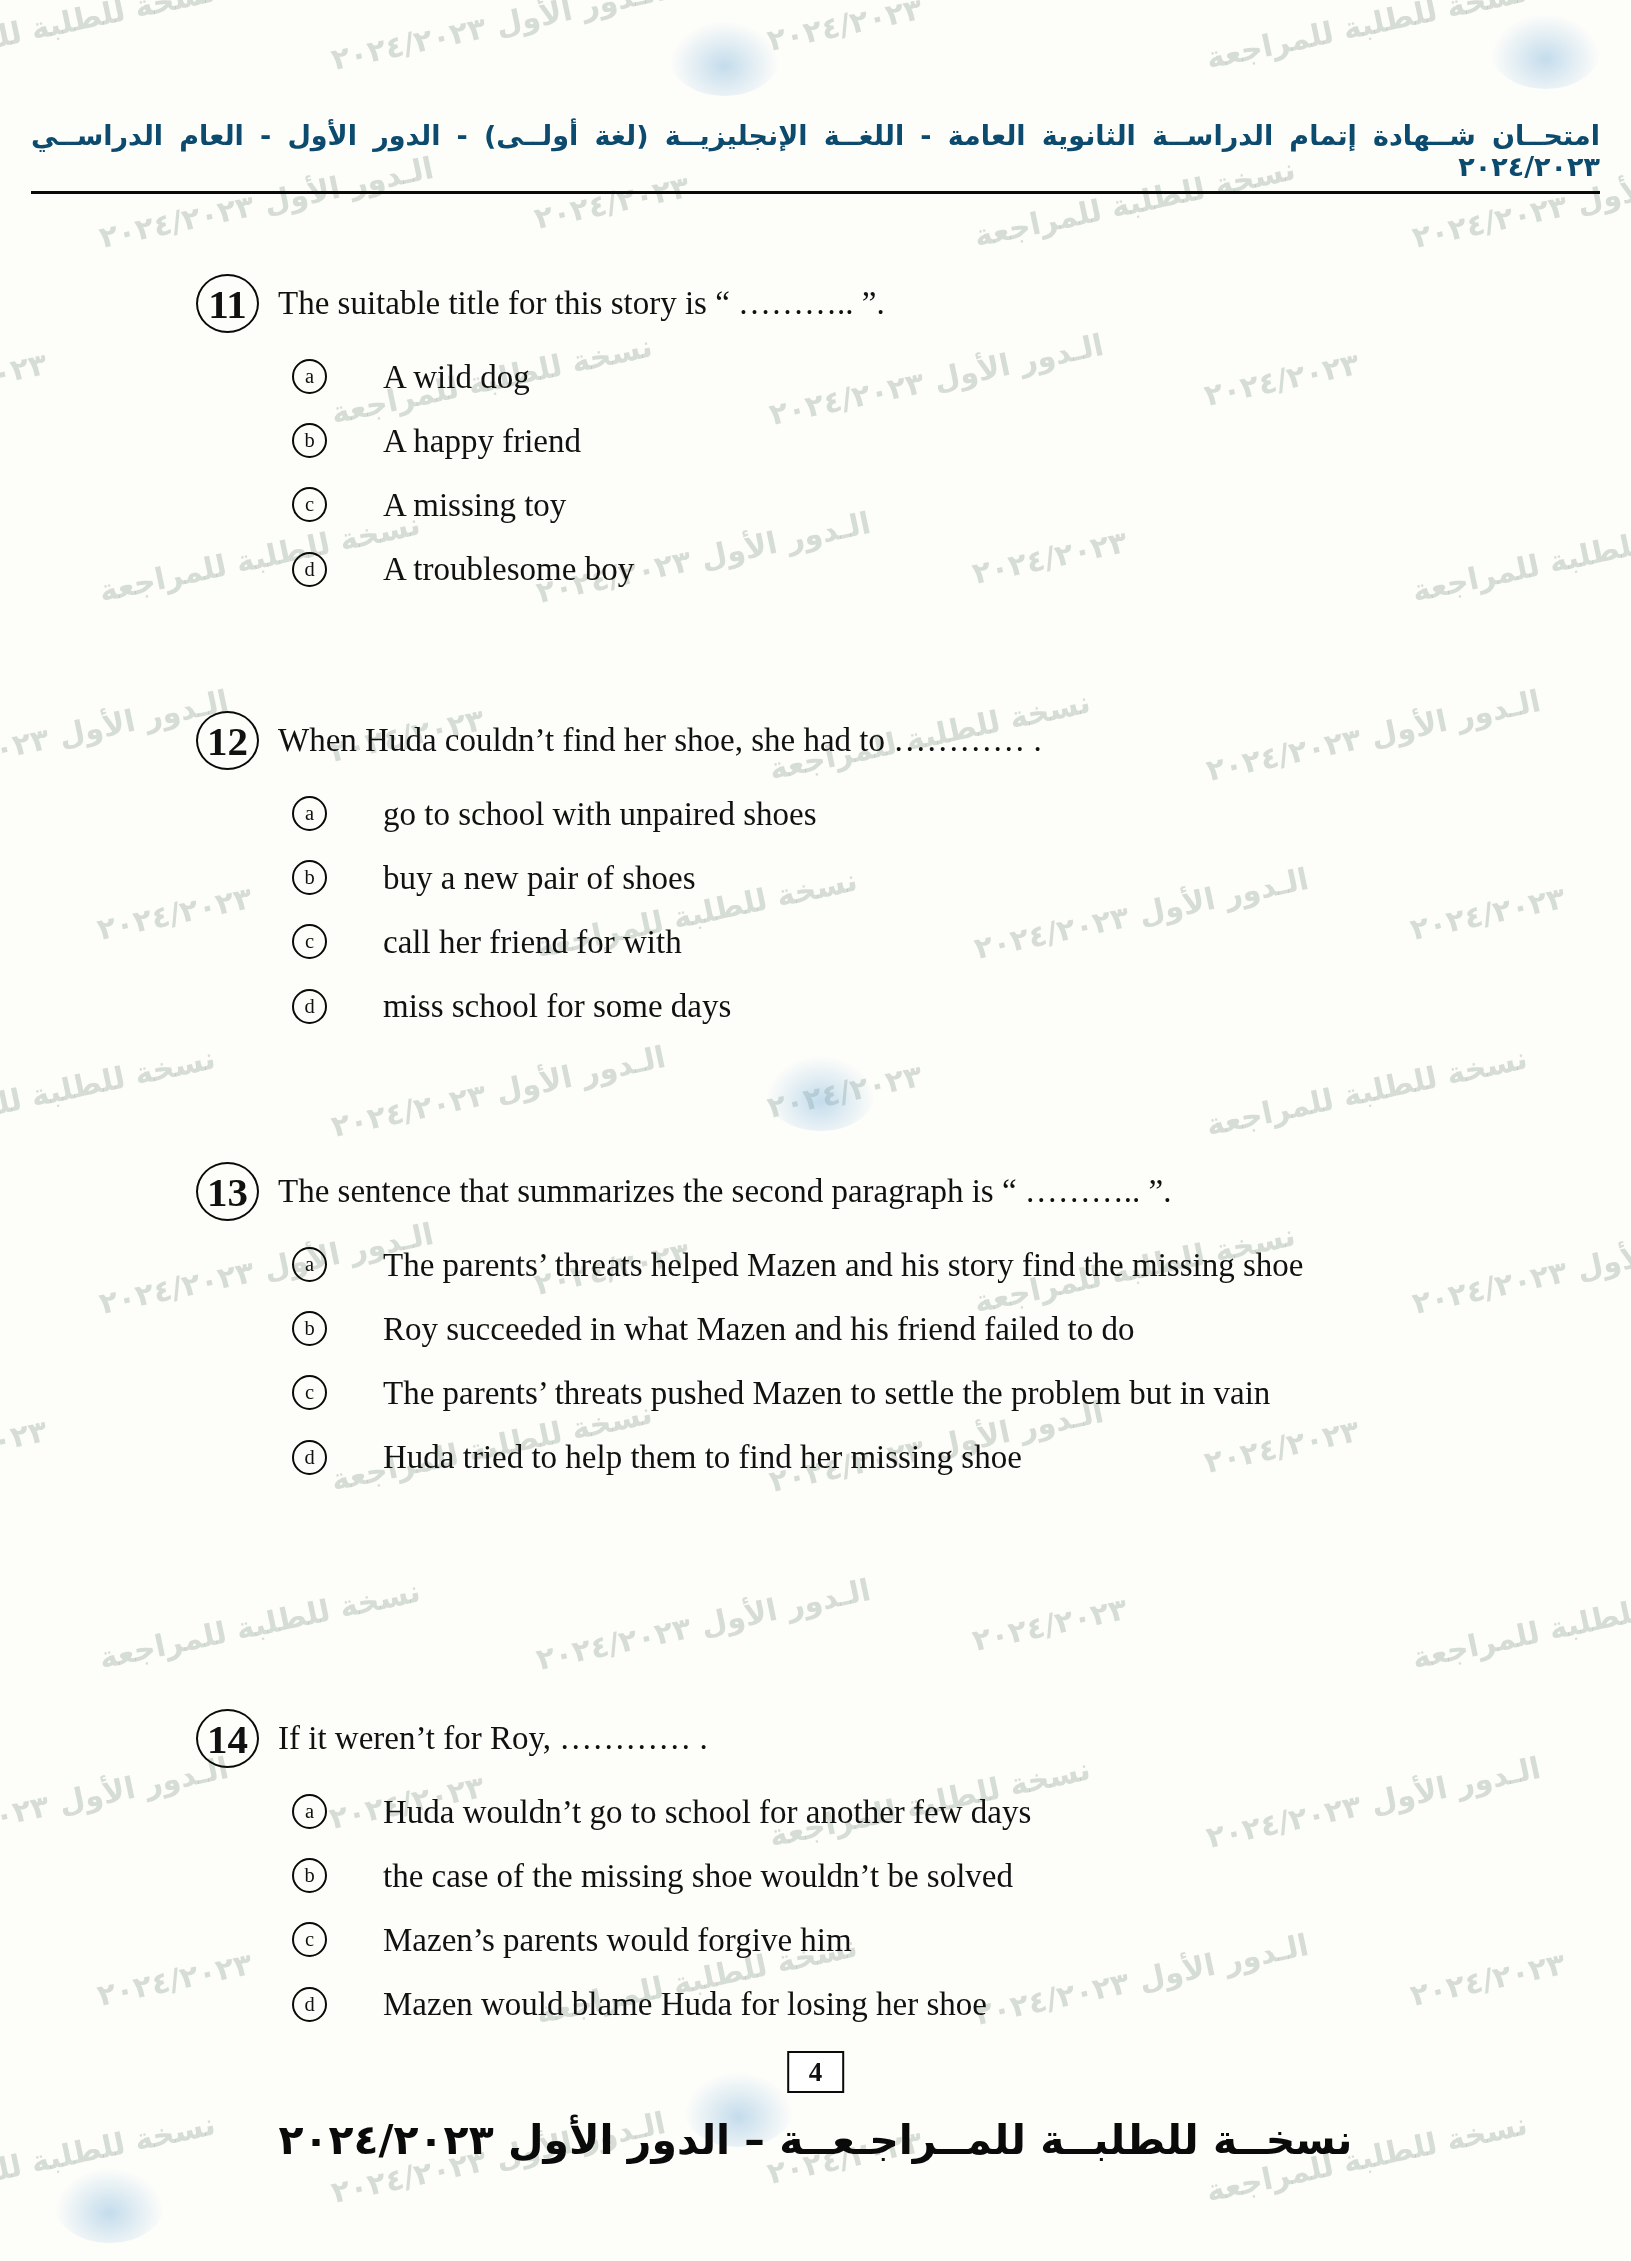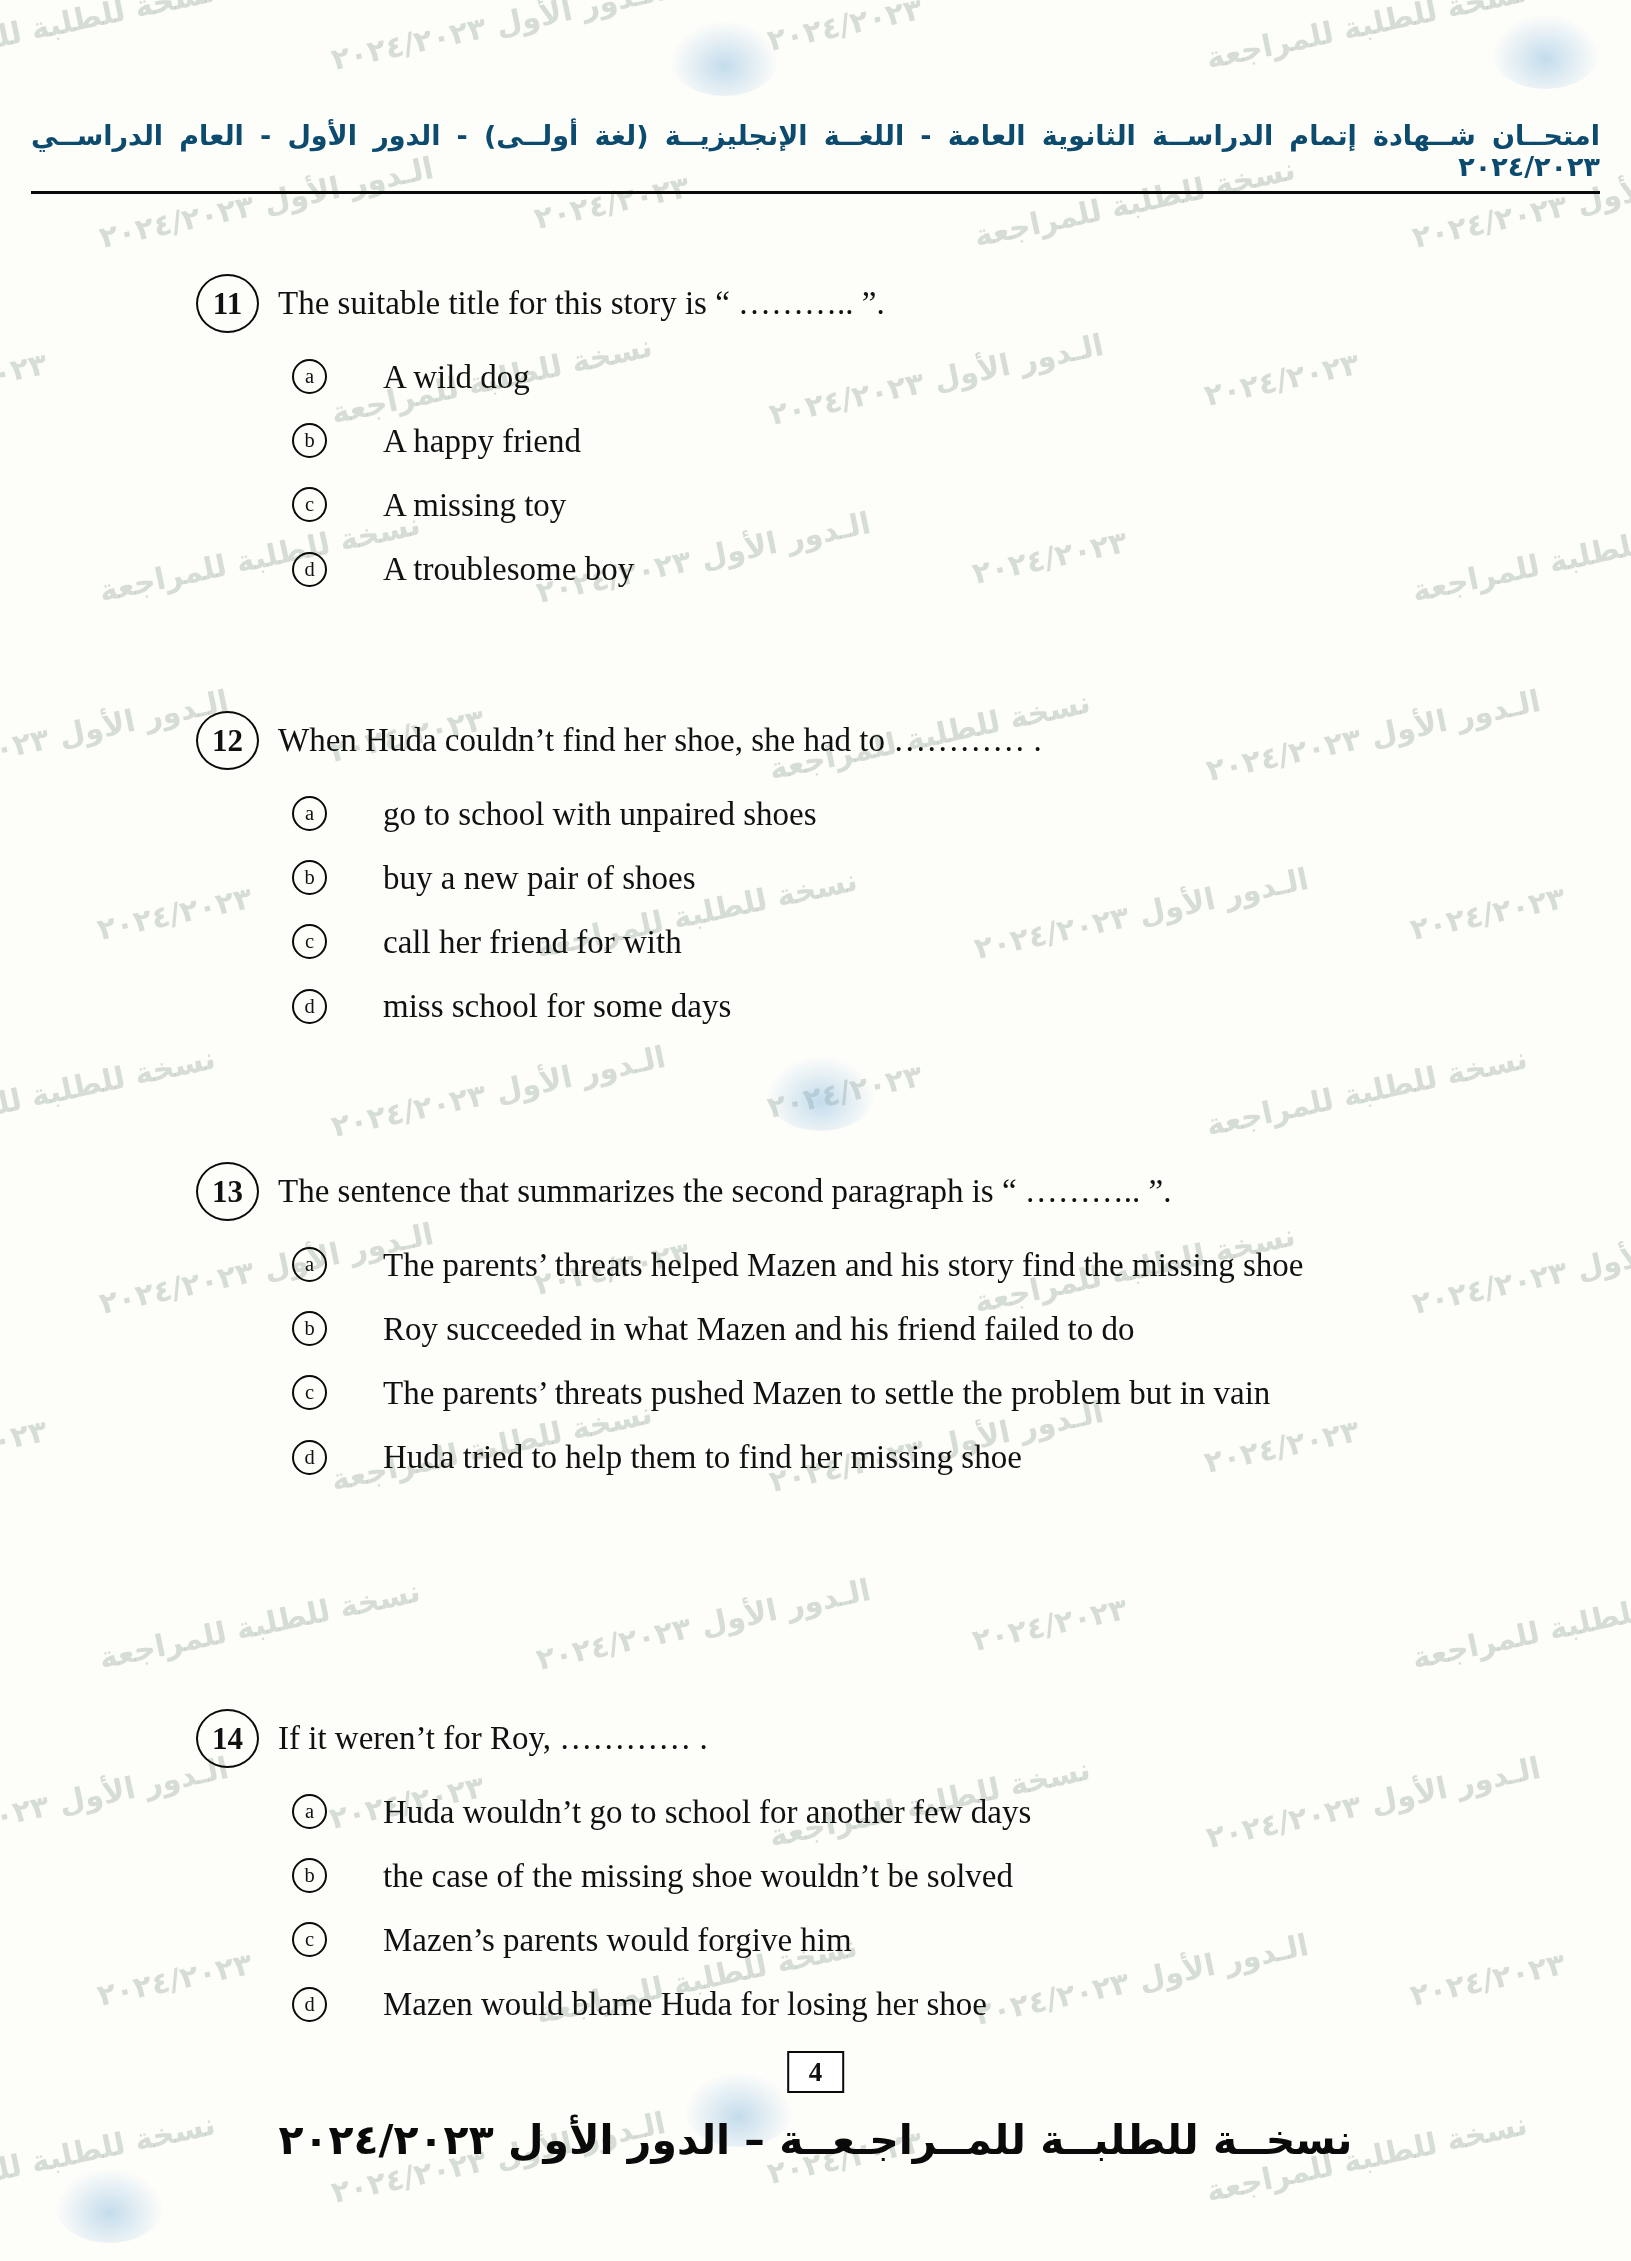--- a/index.html
+++ b/index.html
@@ -66,21 +66,21 @@
     align-items: center;
     gap: 19px;
   }
   .q-num {
     flex: 0 0 auto;
     width: 59px; height: 55px;
     border: 2.7px solid #0a0a0a;
     border-radius: 50%;
     display: flex; align-items: center; justify-content: center;
     font-weight: bold;
-    font-size: 31px;
+    font-size: 41px;
   }
   .q-text {
     font-size: 33px;
     line-height: 1.35;
   }
   .options { margin-left: 96px; margin-top: 20.5px; }
   .option {
     display: flex;
     align-items: flex-start;
     margin-bottom: 18px;

